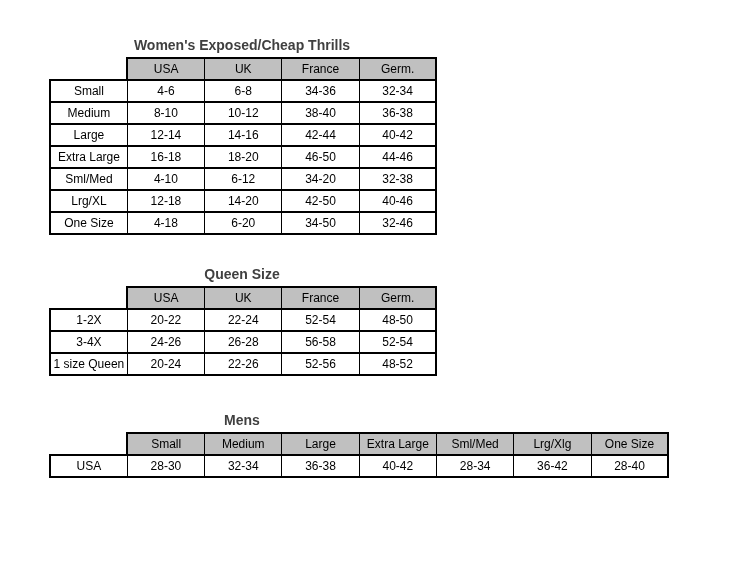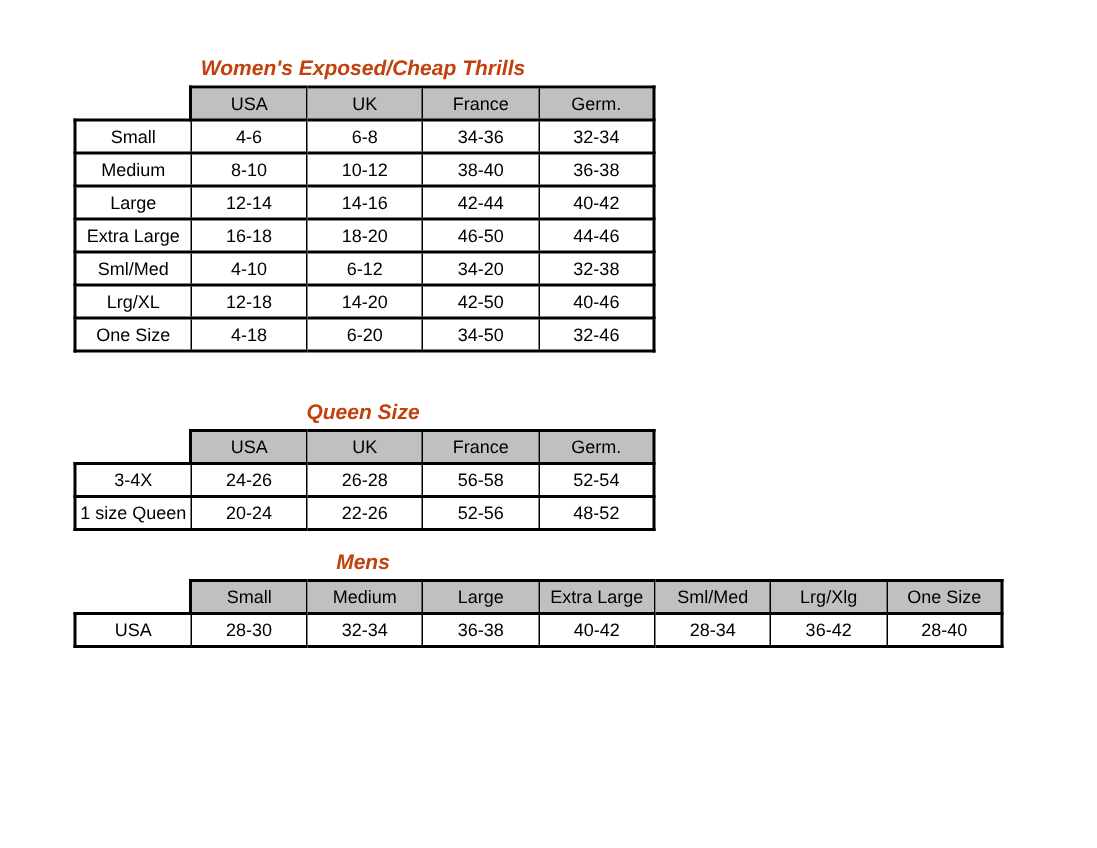--- a/index.html
+++ b/index.html
@@ -10,30 +10,29 @@
     background: #ffffff;
     overflow: hidden;
     font-family: "Liberation Sans", "DejaVu Sans", sans-serif;
     color: #000000;
   }
   .content { padding: 38px 0 0 49px; }
 
   .chart-title {
     width: 386px;
     text-align: center;
-    color: #c2410c;
+    color: #404040;
     font-weight: bold;
     font-size: 14px;
     line-height: 15px;
     margin: 0 0 4px 0;
     white-space: nowrap;
-    font-style: italic;
   }
   .sec2 .chart-title { margin-top: 32px; }
-  .sec3 .chart-title { margin-top: 13px; }
+  .sec3 .chart-title { margin-top: 37px; }
 
   table.size-table {
     border-collapse: collapse;
     table-layout: fixed;
     border: none;
   }
   col.c { width: 77.3px; }
 
   .size-table th, .size-table td {
     border: 1px solid #000000;
@@ -147,20 +146,27 @@
           <tr>
             <th class="corner"></th>
             <th class="hcell">USA</th>
             <th class="hcell">UK</th>
             <th class="hcell">France</th>
             <th class="hcell">Germ.</th>
           </tr>
         </thead>
         <tbody>
           <tr>
+            <td>1-2X</td>
+            <td>20-22</td>
+            <td>22-24</td>
+            <td>52-54</td>
+            <td>48-50</td>
+          </tr>
+          <tr>
             <td>3-4X</td>
             <td>24-26</td>
             <td>26-28</td>
             <td>56-58</td>
             <td>52-54</td>
           </tr>
           <tr>
             <td>1 size Queen</td>
             <td>20-24</td>
             <td>22-26</td>

